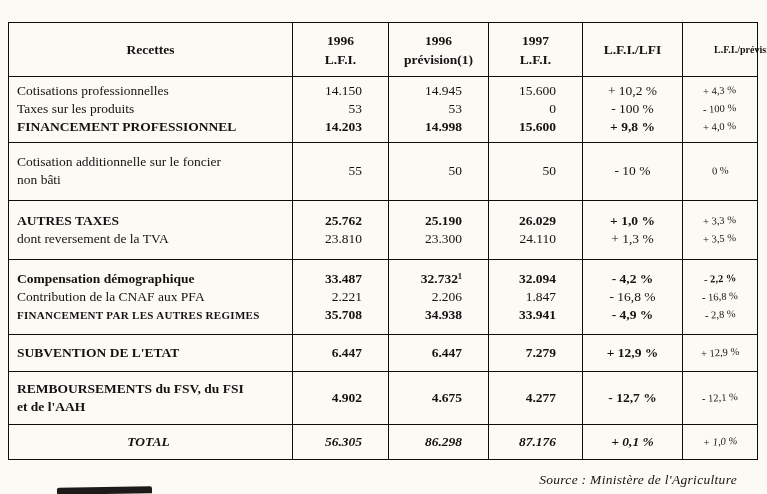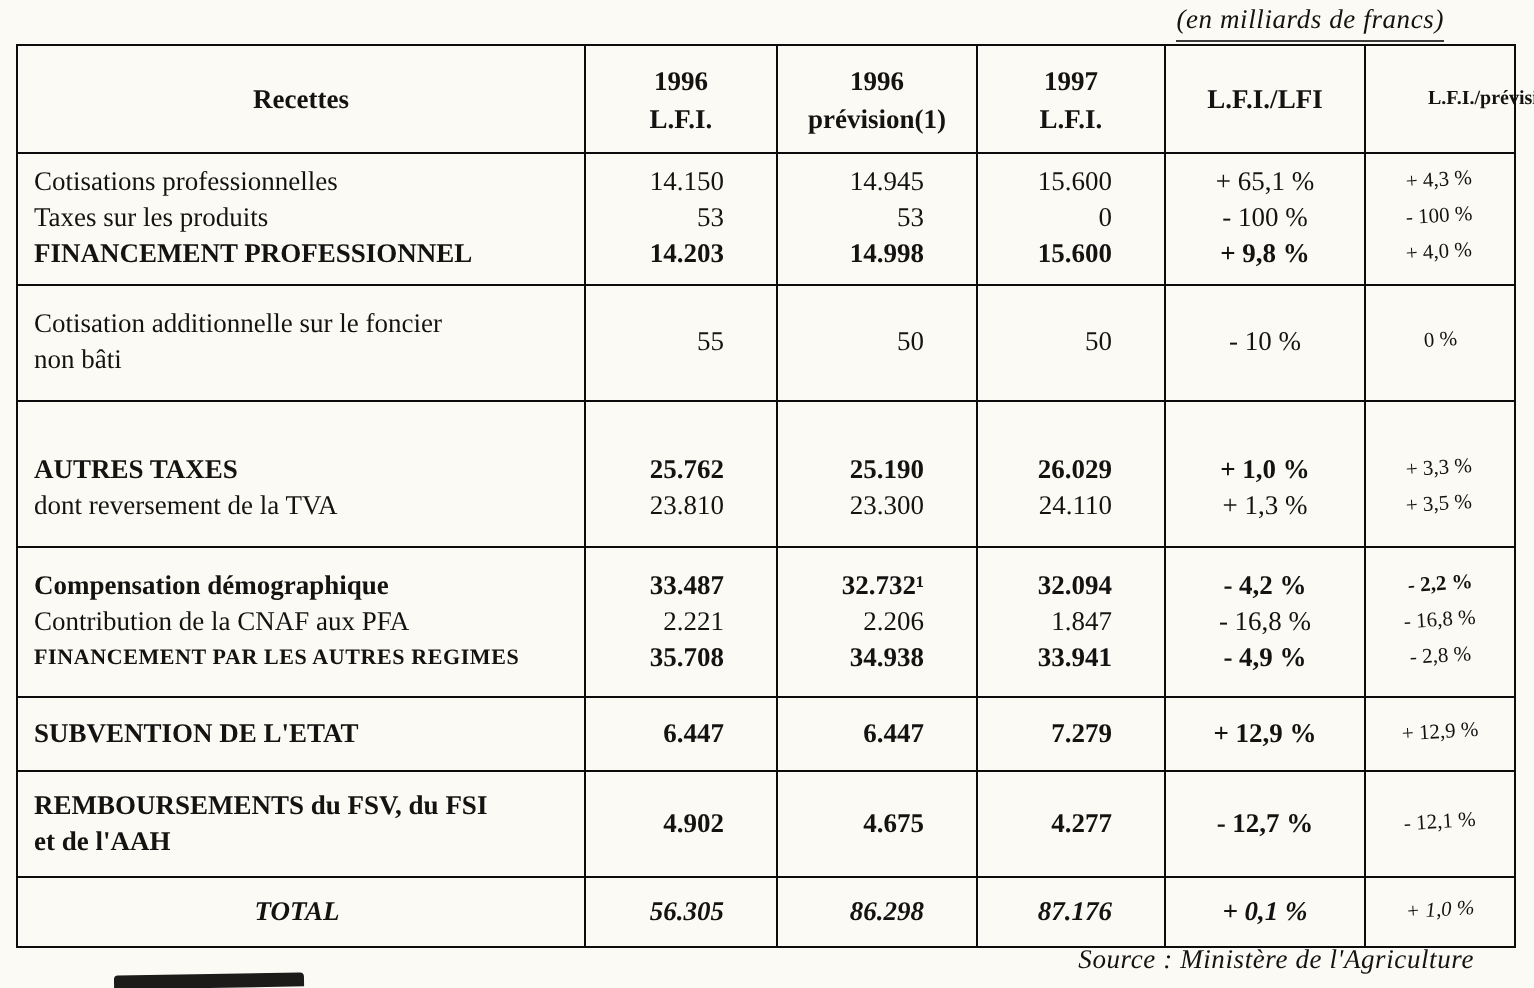--- a/index.html
+++ b/index.html
@@ -60,21 +60,21 @@
   td.col5 .v { display: inline-block; transform: rotate(-3.5deg); }
 
   tr.bold td { font-weight: bold; }
   tr.bold td.col5 .v { font-weight: normal; }
   td.small-label { font-size: 11px; letter-spacing: 0.3px; }
   td.center { text-align: center; padding-left: 0; }
 
   tbody.g0 tr:first-child td { padding-top: 5px; margin-top: 32px; }
   tbody.g0 tr:last-child td { padding-bottom: 6px; }
   tbody.g1 td { padding-top: 10px; padding-bottom: 11px; }
-  tbody.g2 tr:first-child td { padding-top: 25px; font-family: Liberation Serif, serif; }
+  tbody.g2 tr:first-child td { padding-top: 11px; font-family: Liberation Serif, serif; }
   tbody.g2 tr:last-child td { padding-bottom: 11px; }
   tbody.g3 tr:first-child td { padding-top: 10px; font-weight: bold; }
   tbody.g3 tr:last-child td { padding-bottom: 10px; }
   tbody.g4 td { padding-top: 9px; padding-bottom: 9px; }
   tbody.g5 td { padding-top: 8px; padding-bottom: 8px; }
   tbody.g6 td { padding-top: 8px; padding-bottom: 8px; font-style: italic; }
 
   .footnote {
     position: absolute;
     left: 10px; top: 457px;
@@ -95,21 +95,20 @@
     background: #1d1b1a;
     border-radius: 2px 2px 0 0;
     transform: rotate(-1deg);
   }
 </style>
 </head>
 <body>
 
 <div class="page">
 
-  <div class="unit-note">(en milliards de francs)</div>
 
   <table id="budget-table">
     <colgroup>
       <col style="width:284px">
       <col style="width:96px">
       <col style="width:100px">
       <col style="width:94px">
       <col style="width:100px">
       <col style="width:75px">
     </colgroup>
@@ -125,21 +124,21 @@
         <th>L.F.I./LFI</th>
         <th>L.F.I./prévision</th>
       </tr>
     </thead>
   <tbody class="g0">
         <tr>
           <td class="label">Cotisations professionnelles</td>
           <td class="val col1"><span class="v">14.150</span></td>
           <td class="val col2"><span class="v">14.945</span></td>
           <td class="val col3"><span class="v">15.600</span></td>
-          <td class="val col4"><span class="v">+ 65,1 %</span></td>
+          <td class="val col4"><span class="v">+ 10,2 %</span></td>
           <td class="val col5"><span class="v">+ 4,3 %</span></td>
         </tr>
         <tr>
           <td class="label">Taxes sur les produits</td>
           <td class="val col1"><span class="v">53</span></td>
           <td class="val col2"><span class="v">53</span></td>
           <td class="val col3"><span class="v">0</span></td>
           <td class="val col4"><span class="v">- 100 %</span></td>
           <td class="val col5"><span class="v">- 100 %</span></td>
         </tr>

